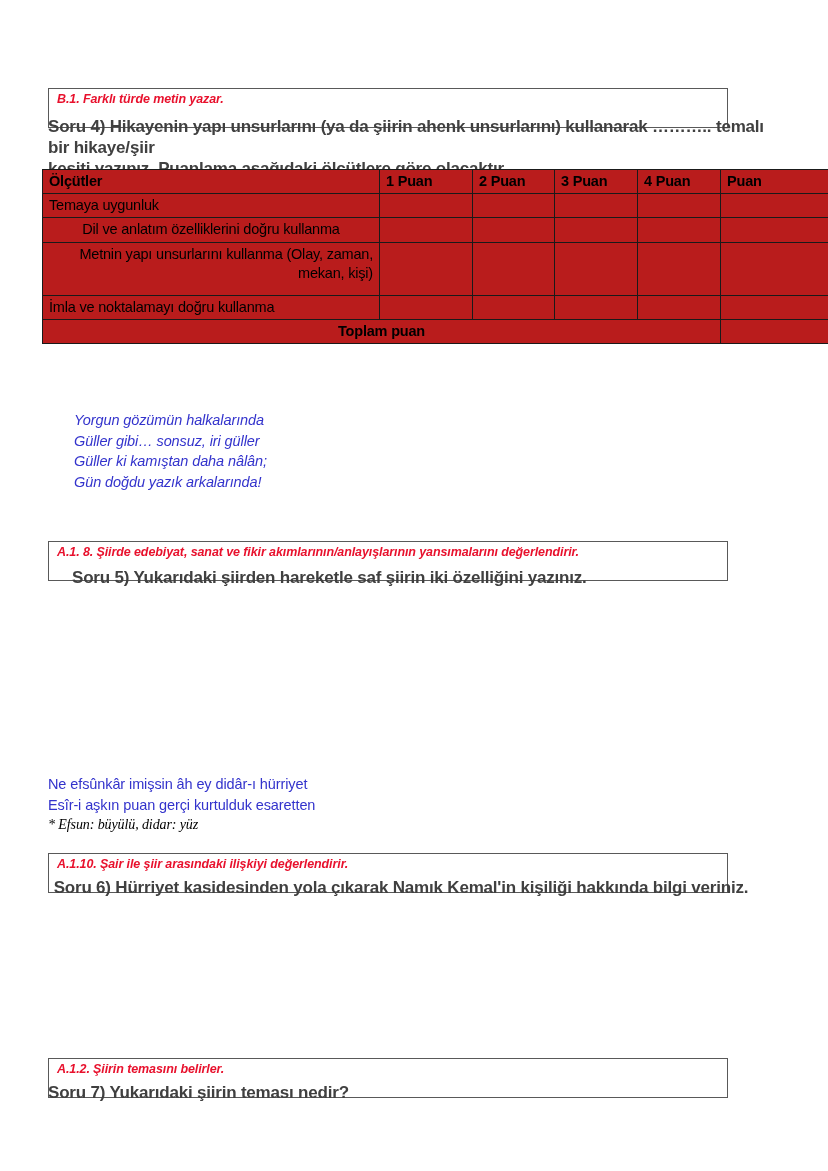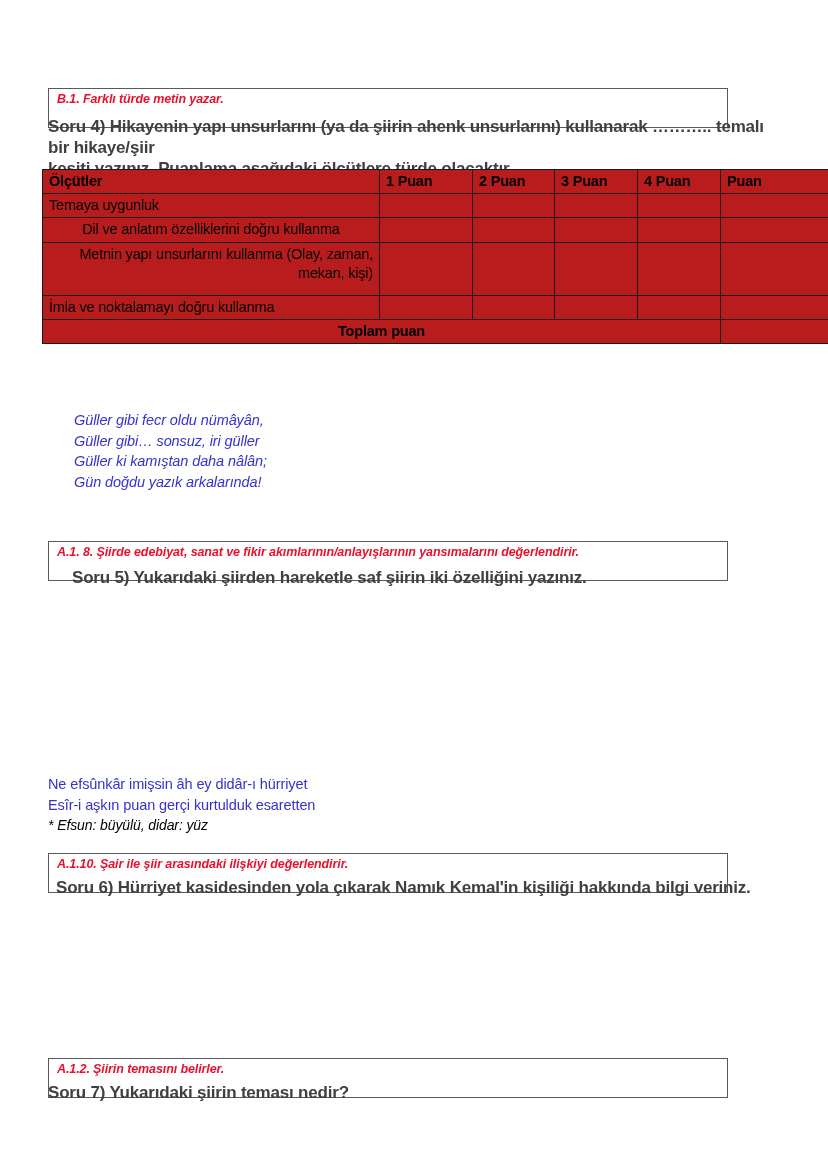--- a/index.html
+++ b/index.html
@@ -122,21 +122,21 @@
 <body>
 
 <div class="page">
 
   <div class="obj-box" style="top:88px;">
     <div class="obj-text">B.1. Farklı türde metin yazar.</div>
   </div>
 
   <div class="question" style="left:48px; top:116px; width:740px;">
     <div>Soru 4) Hikayenin yapı unsurlarını (ya da şiirin ahenk unsurlarını) kullanarak ……….. temalı bir hikaye/şiir</div>
-    <div>kesiti yazınız. Puanlama aşağıdaki ölçütlere türde olacaktır.</div>
+    <div>kesiti yazınız. Puanlama aşağıdaki ölçütlere göre olacaktır.</div>
   </div>
 
   <table class="rubric">
     <tbody>
       <tr class="r-head">
         <th class="crit-col">Ölçütler</th>
         <th class="p-col-1">1 Puan</th>
         <th class="p-col-2">2 Puan</th>
         <th class="p-col-3">3 Puan</th>
         <th class="p-col-4">4 Puan</th>
@@ -180,46 +180,46 @@
       </tr>
 
       <tr class="r-total">
         <td colspan="5">Toplam puan</td>
         <td></td>
       </tr>
     </tbody>
   </table>
 
   <div class="verse italic" style="left:74px; top:410px;">
-    <div class="verse-line">Güller gibi fecr oldu nümâyân,</div>
+    <div class="verse-line">Yorgun gözümün halkalarında</div>
     <div class="verse-line">Güller gibi… sonsuz, iri güller</div>
     <div class="verse-line">Güller ki kamıştan daha nâlân;</div>
     <div class="verse-line">Gün doğdu yazık arkalarında!</div>
   </div>
 
   <div class="obj-box" style="top:541px;">
     <div class="obj-text">A.1. 8. Şiirde edebiyat, sanat ve fikir akımlarının/anlayışlarının yansımalarını değerlendirir.</div>
   </div>
 
   <div class="question" style="left:72px; top:567px; width:700px;">
     <div>Soru 5) Yukarıdaki şiirden hareketle saf şiirin iki özelliğini yazınız.</div>
   </div>
 
   <div class="verse" style="left:48px; top:774px;">
     <div class="verse-line">Ne efsûnkâr imişsin âh ey didâr-ı hürriyet</div>
     <div class="verse-line">Esîr-i aşkın puan gerçi kurtulduk esaretten</div>
   </div>
 
-  <div class="footnote" style="left:48px; top:815px;">* Efsun: büyülü, didar: yüz</div>
+  <div class="footnote" style="left:48px; top:815px;font-family:Liberation Serif, serif;">* Efsun: büyülü, didar: yüz</div>
 
   <div class="obj-box" style="top:853px;">
     <div class="obj-text">A.1.10. Şair ile şiir arasındaki ilişkiyi değerlendirir.</div>
   </div>
 
-  <div class="question" style="left:56px; top:877px; width:740px;">
+  <div class="question" style="left:31px; top:877px; width:740px;text-align:center;">
     <div>Soru 6) Hürriyet kasidesinden yola çıkarak Namık Kemal'in kişiliği hakkında bilgi veriniz.</div>
   </div>
 
   <div class="obj-box" style="top:1058px;">
     <div class="obj-text">A.1.2. Şiirin temasını belirler.</div>
   </div>
 
   <div class="question" style="left:48px; top:1082px; width:740px;">
     <div>Soru 7) Yukarıdaki şiirin teması nedir?</div>
   </div>

